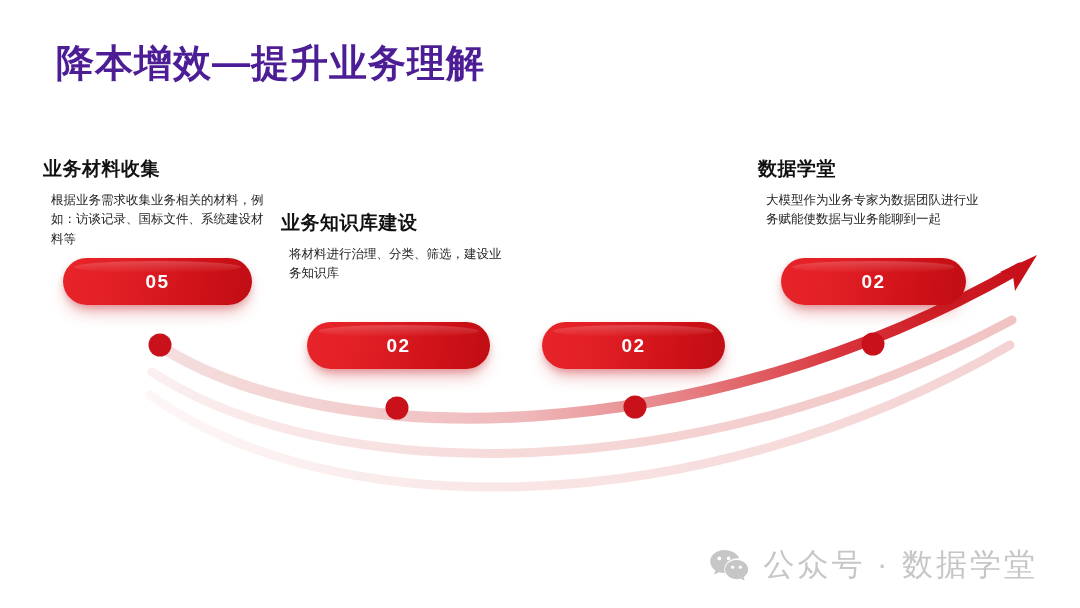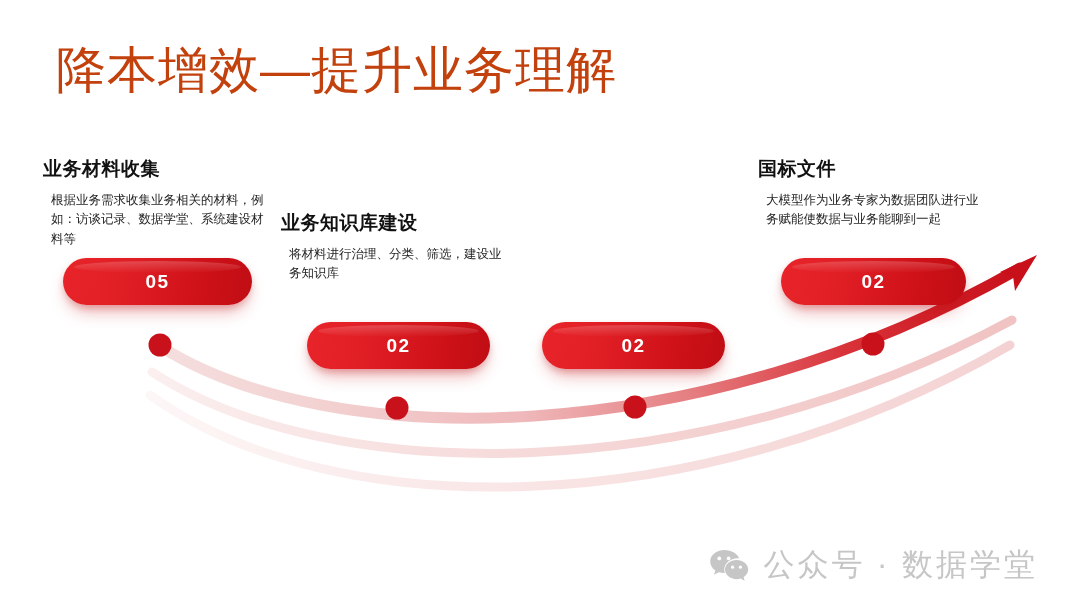--- a/index.html
+++ b/index.html
@@ -16,23 +16,23 @@
     height: 608px;
     background: #ffffff;
     overflow: hidden;
   }
 
   
   #page-title {
     position: absolute;
     left: 56px;
     top: 42px;
-    font-size: 50px;
-    font-weight: normal;
-    color: #c2410c;
+    font-size: 38px;
+    font-weight: bold;
+    color: #4c1d95;
     letter-spacing: 1px;
     line-height: 1.15;
     white-space: nowrap;
   }
 
   
   #arc-layer {
     position: absolute;
     left: 0;
     top: 0;
@@ -157,40 +157,40 @@
     <path d="M 1037 255 L 1000 272 L 1013 276 L 1015 291 Z" fill="#c8101a"></path>
 
     <circle cx="160" cy="345" r="11.5" fill="#c8111a"></circle>
     <circle cx="397" cy="408" r="11.5" fill="#c8111a"></circle>
     <circle cx="635" cy="407" r="11.5" fill="#c8111a"></circle>
     <circle cx="873" cy="344" r="11.5" fill="#c8111a"></circle>
   </svg>
 
   <div class="step" style="left:43px; top:158px;">
     <div class="step-title">业务材料收集</div>
-    <div class="step-desc">根据业务需求收集业务相关的材料，例如：访谈记录、数据学堂、系统建设材料等</div>
+    <div class="step-desc">根据业务需求收集业务相关的材料，例如：访谈记录、国标文件、系统建设材料等</div>
   </div>
   <div class="pill" style="left:63px; top:258px; width:189px;">
     <span class="pill-num">05</span>
   </div>
 
   <div class="step" style="left:281px; top:212px;">
     <div class="step-title">业务知识库建设</div>
     <div class="step-desc">将材料进行治理、分类、筛选，建设业务知识库</div>
   </div>
   <div class="pill" style="left:307px; top:322px; width:183px;">
     <span class="pill-num">02</span>
   </div>
 
   <div class="pill" style="left:542px; top:322px; width:183px;">
     <span class="pill-num">02</span>
   </div>
 
   <div class="step" style="left:758px; top:158px;">
-    <div class="step-title">国标文件</div>
+    <div class="step-title">数据学堂</div>
     <div class="step-desc">大模型作为业务专家为数据团队进行业务赋能使数据与业务能聊到一起</div>
   </div>
   <div class="pill" style="left:781px; top:258px; width:185px;">
     <span class="pill-num">02</span>
   </div>
 
   <div id="watermark">
     <svg class="wm-icon" viewBox="0 0 40 34" xmlns="http://www.w3.org/2000/svg">
       <path fill="#c6c6c6" d="M15.2 2C7.4 2 1.2 7.2 1.2 13.6c0 3.6 2 6.8 5.2 9l-1.4 4.2 4.9-2.5c1.6.4 3.3.7 5.1.7h.9c-.4-1.1-.6-2.3-.6-3.5 0-6.2 6-11.2 13.4-11.2.5 0 1 0 1.5.1C28.7 5.8 22.6 2 15.2 2z"></path>
       <circle cx="10.3" cy="10.4" r="1.9" fill="#ffffff"></circle>

